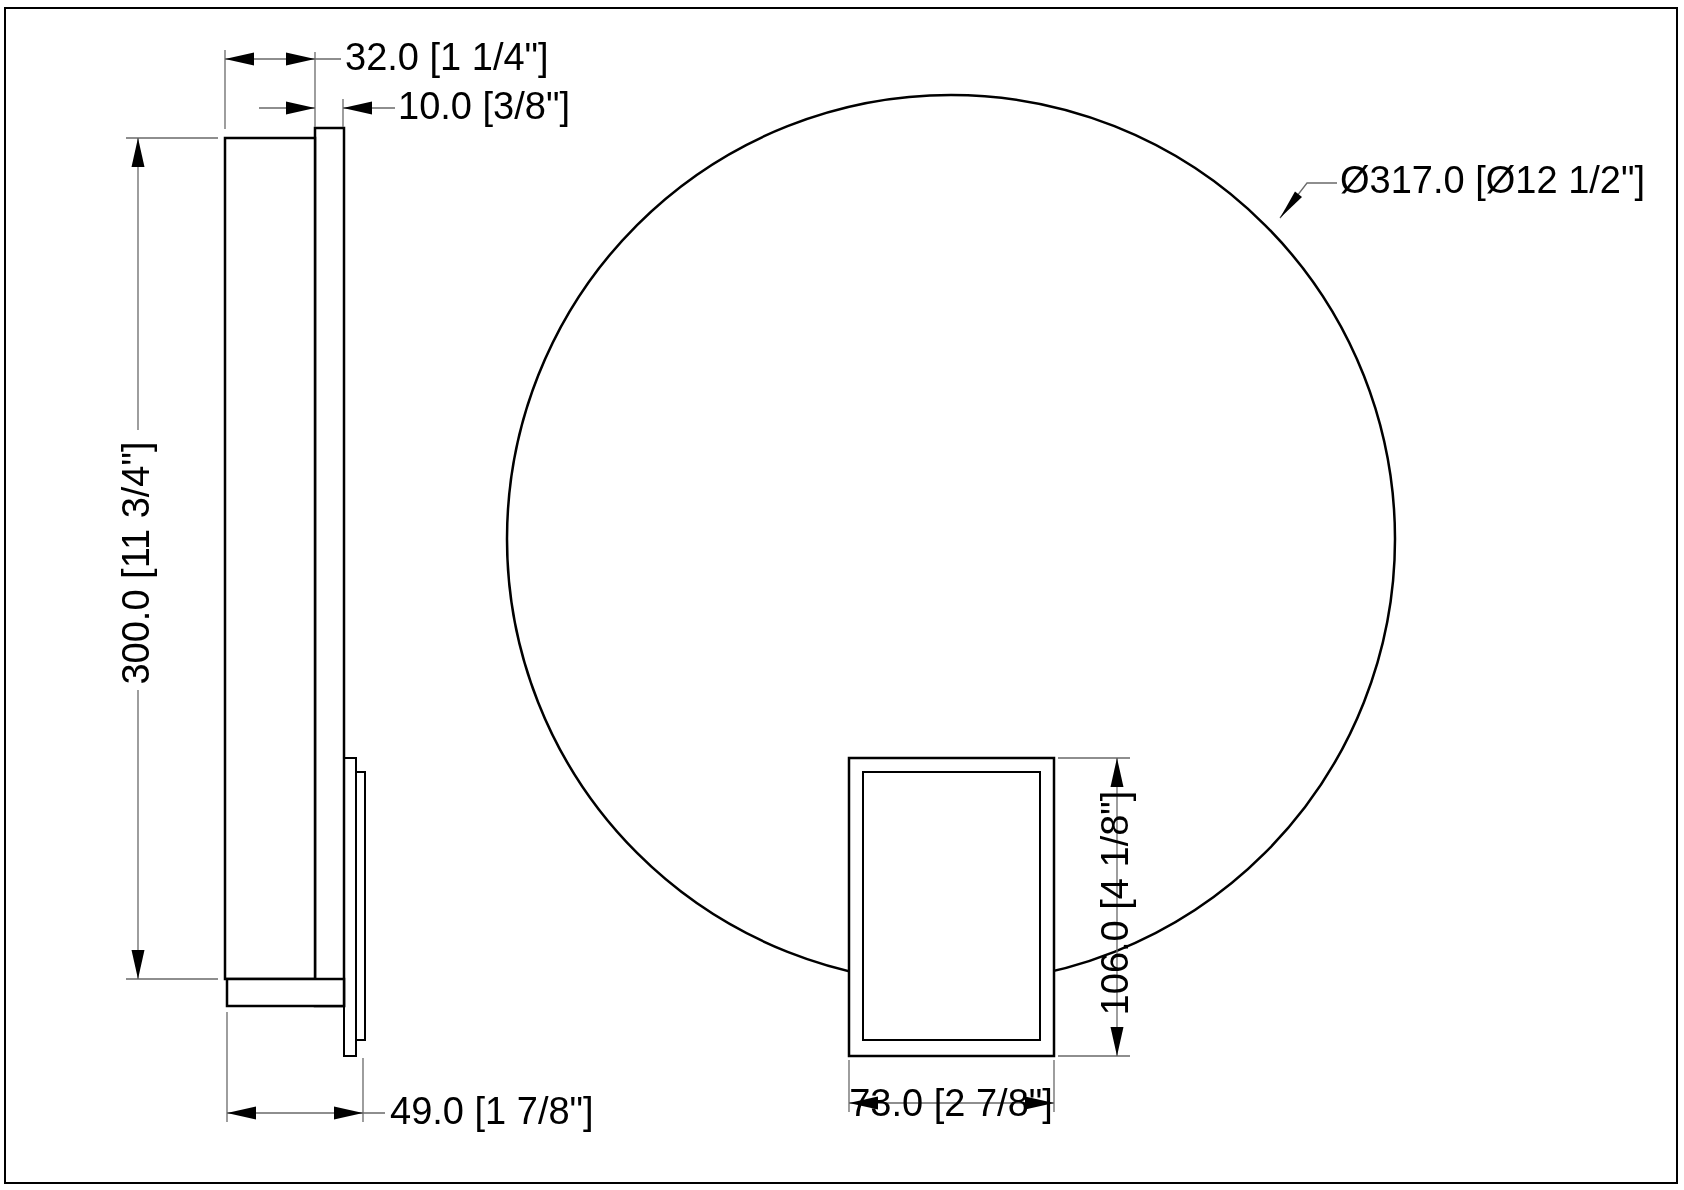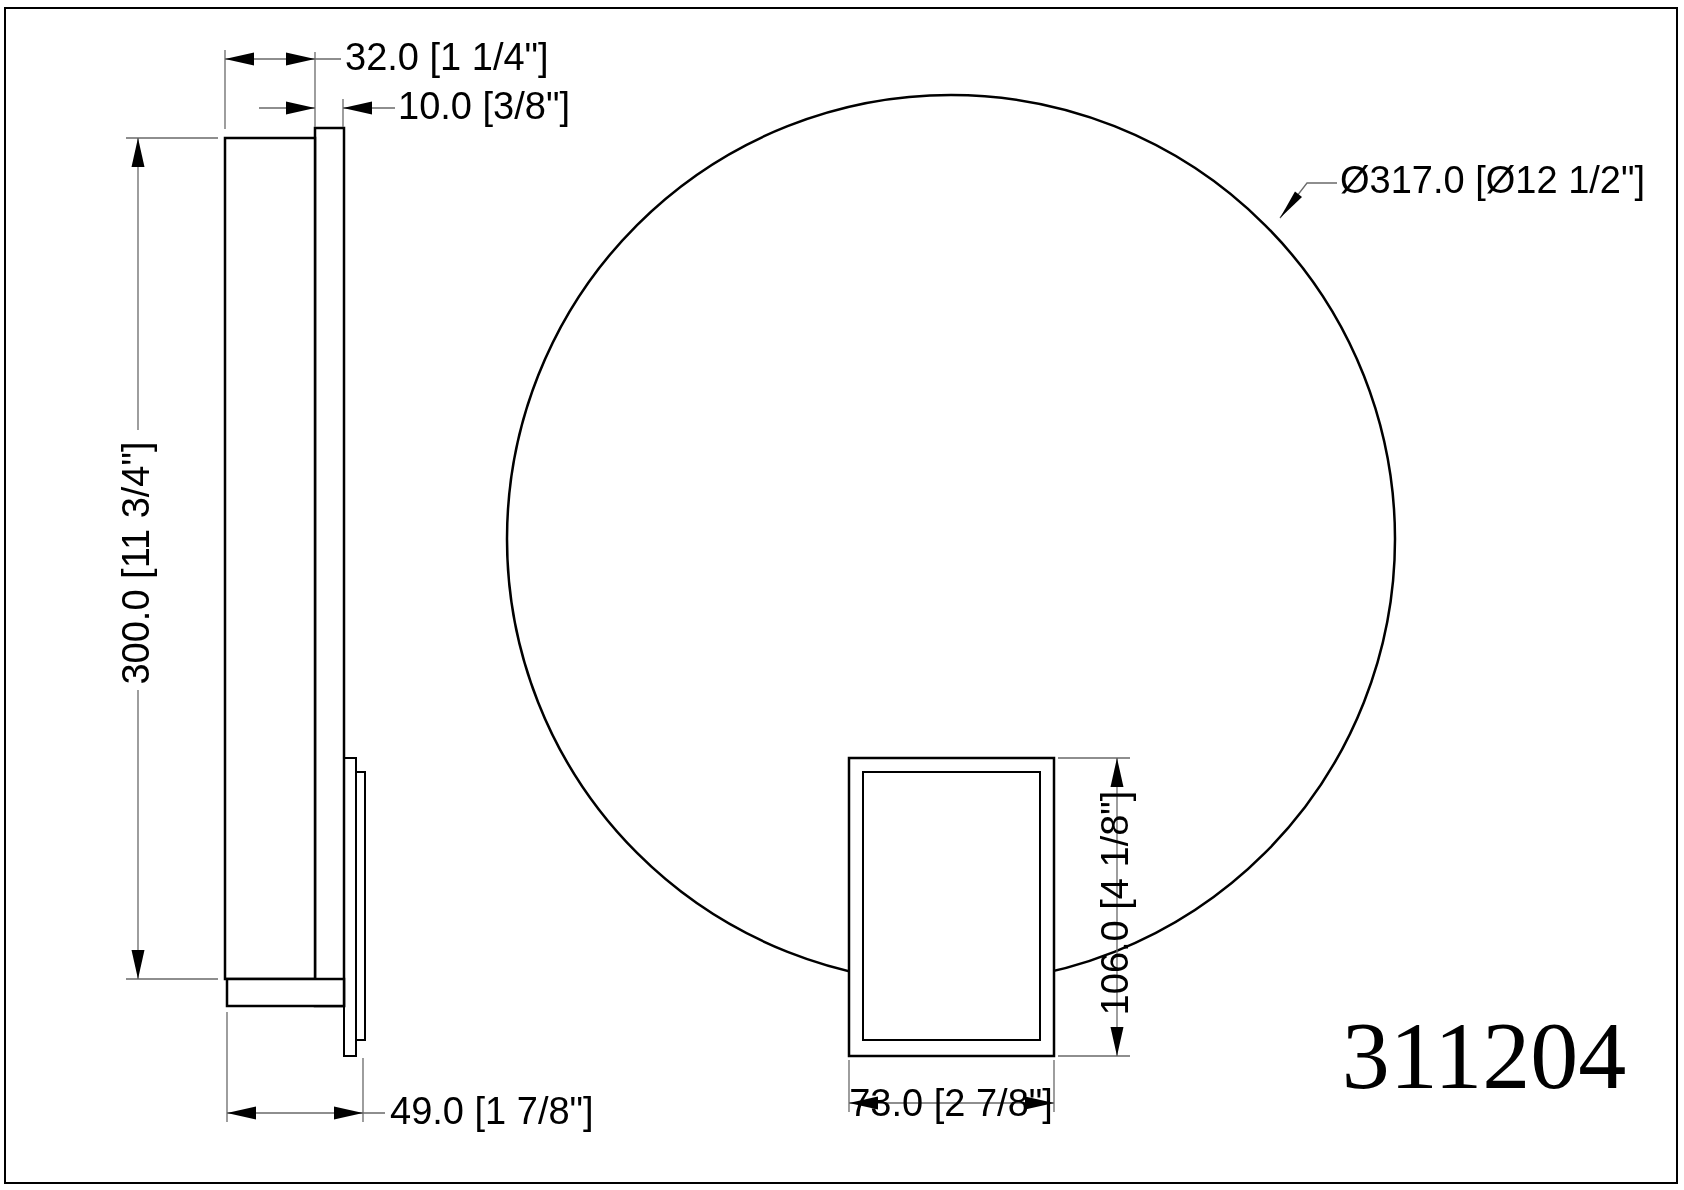--- a/index.html
+++ b/index.html
@@ -85,14 +85,13 @@
   <div class="dim-label rot90-masked" style="left:136px;top:563px;">300.0 [11 3/4"]</div>
 
   <div class="dim-label anchor-left" style="left:1340px;top:181px;">Ø317.0 [Ø12 1/2"]</div>
 
   <div class="dim-label rot90" style="left:1115px;top:903px;">106.0 [4 1/8"]</div>
 
   <div class="dim-label anchor-center" style="left:951px;top:1103px;">73.0 [2 7/8"]</div>
 
   <div class="dim-label anchor-left" style="left:390px;top:1112px;">49.0 [1 7/8"]</div>
 
-  <div class="part-number" style="left:1484px;top:1056px;">311204</div>
 </div>
 
 </body></html>

